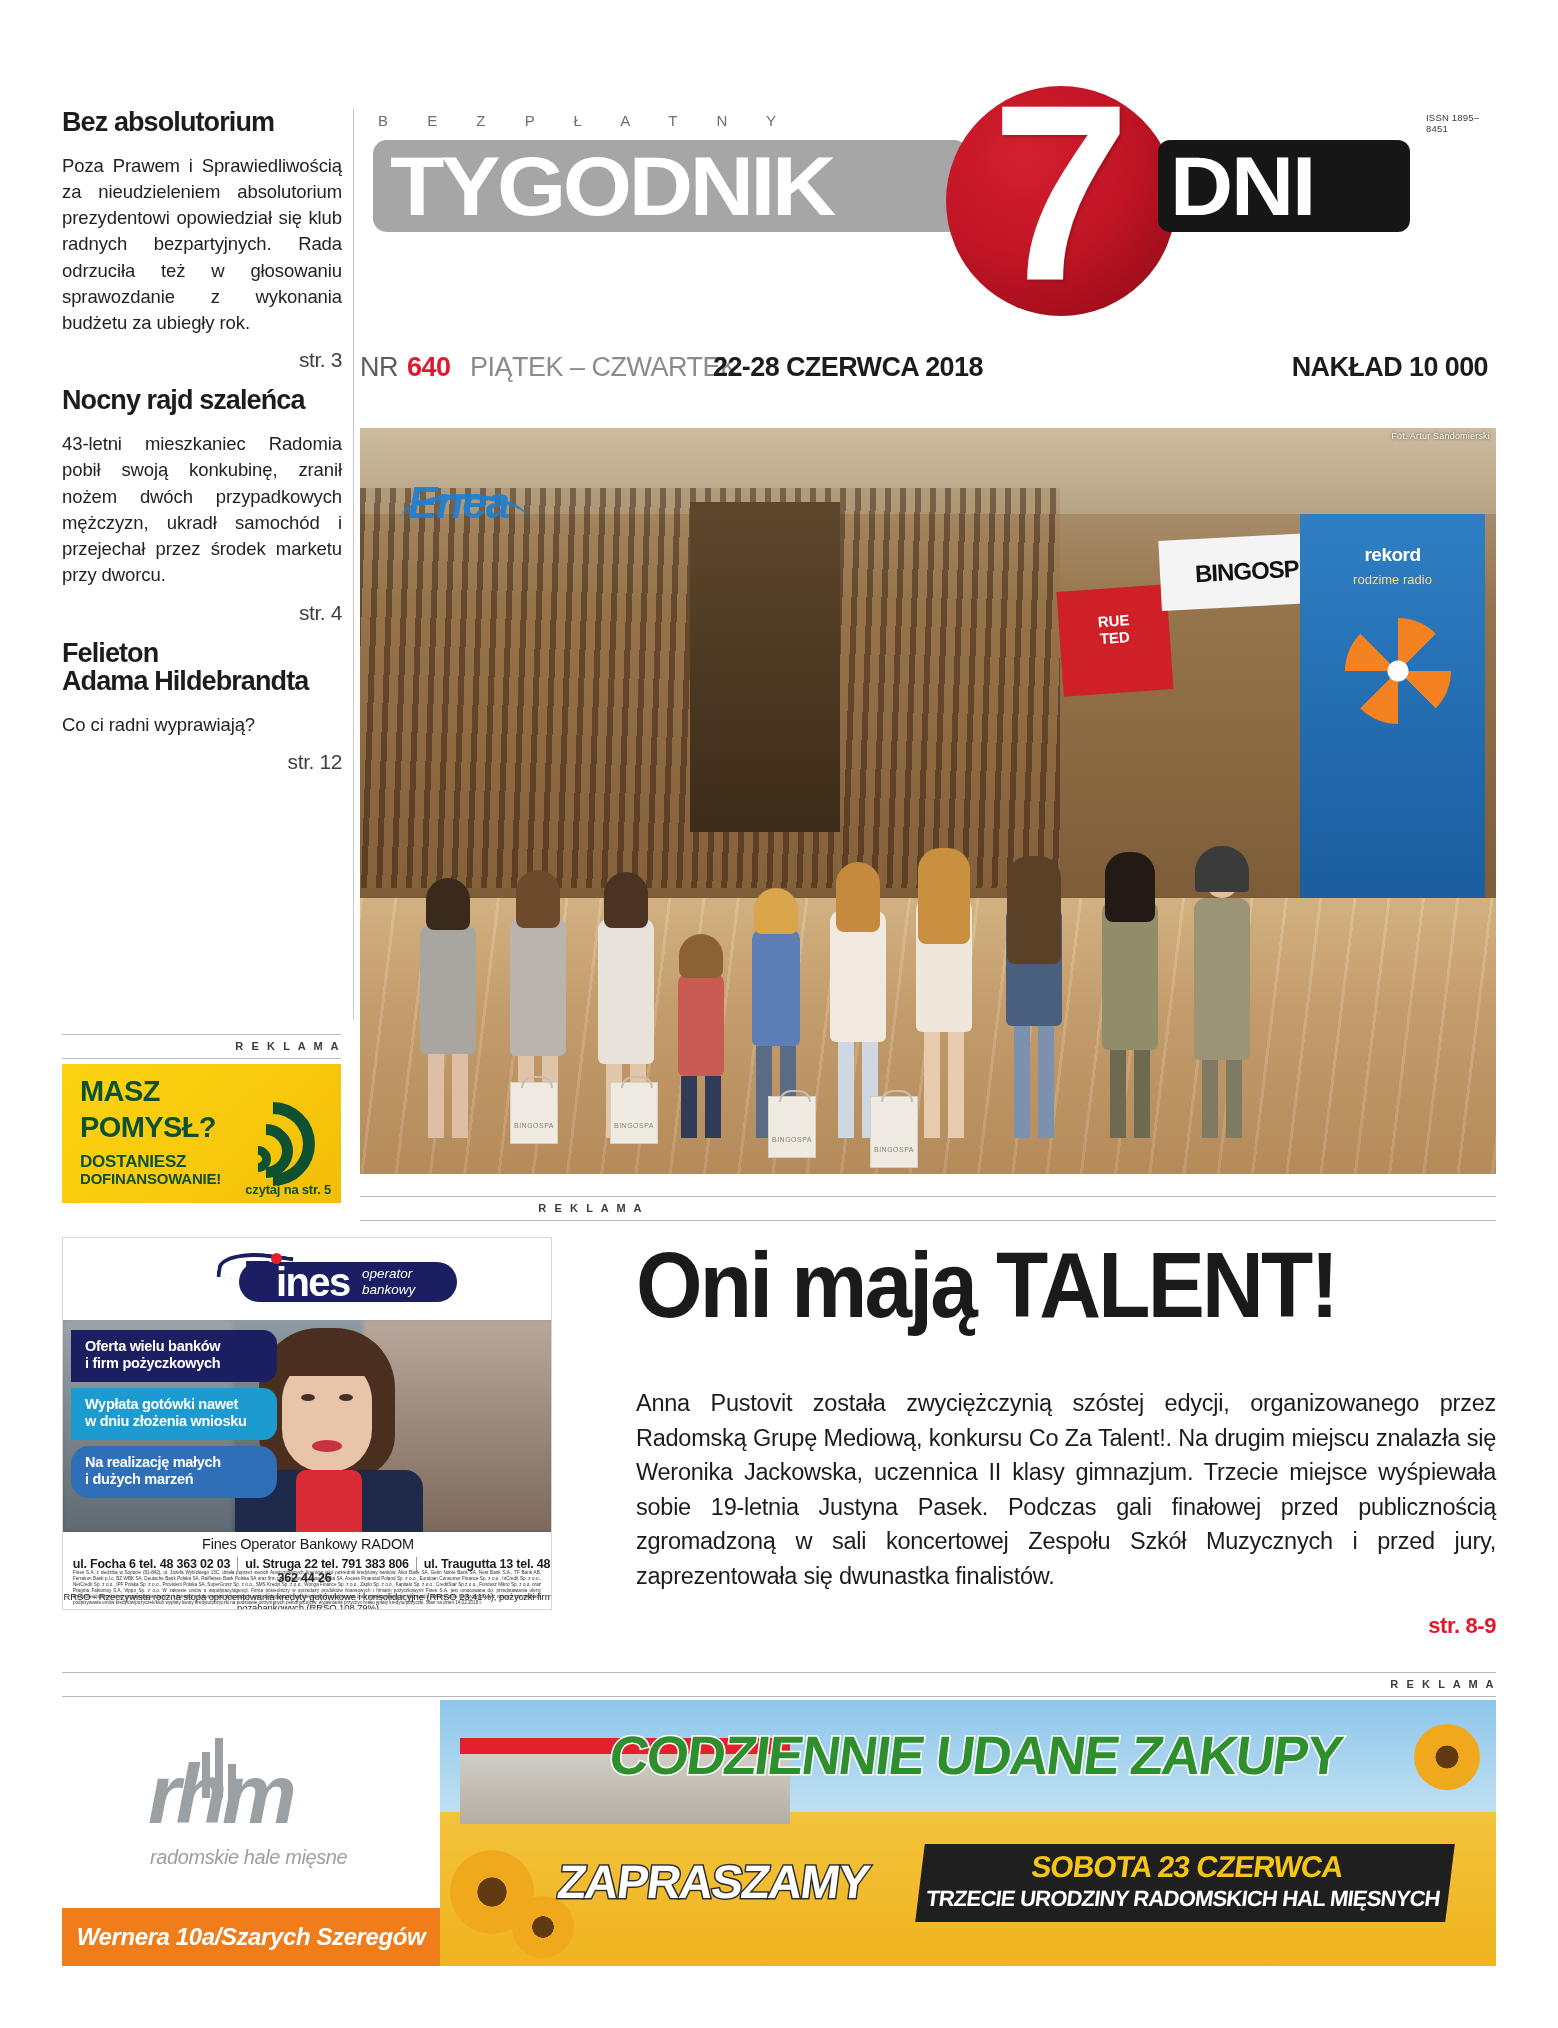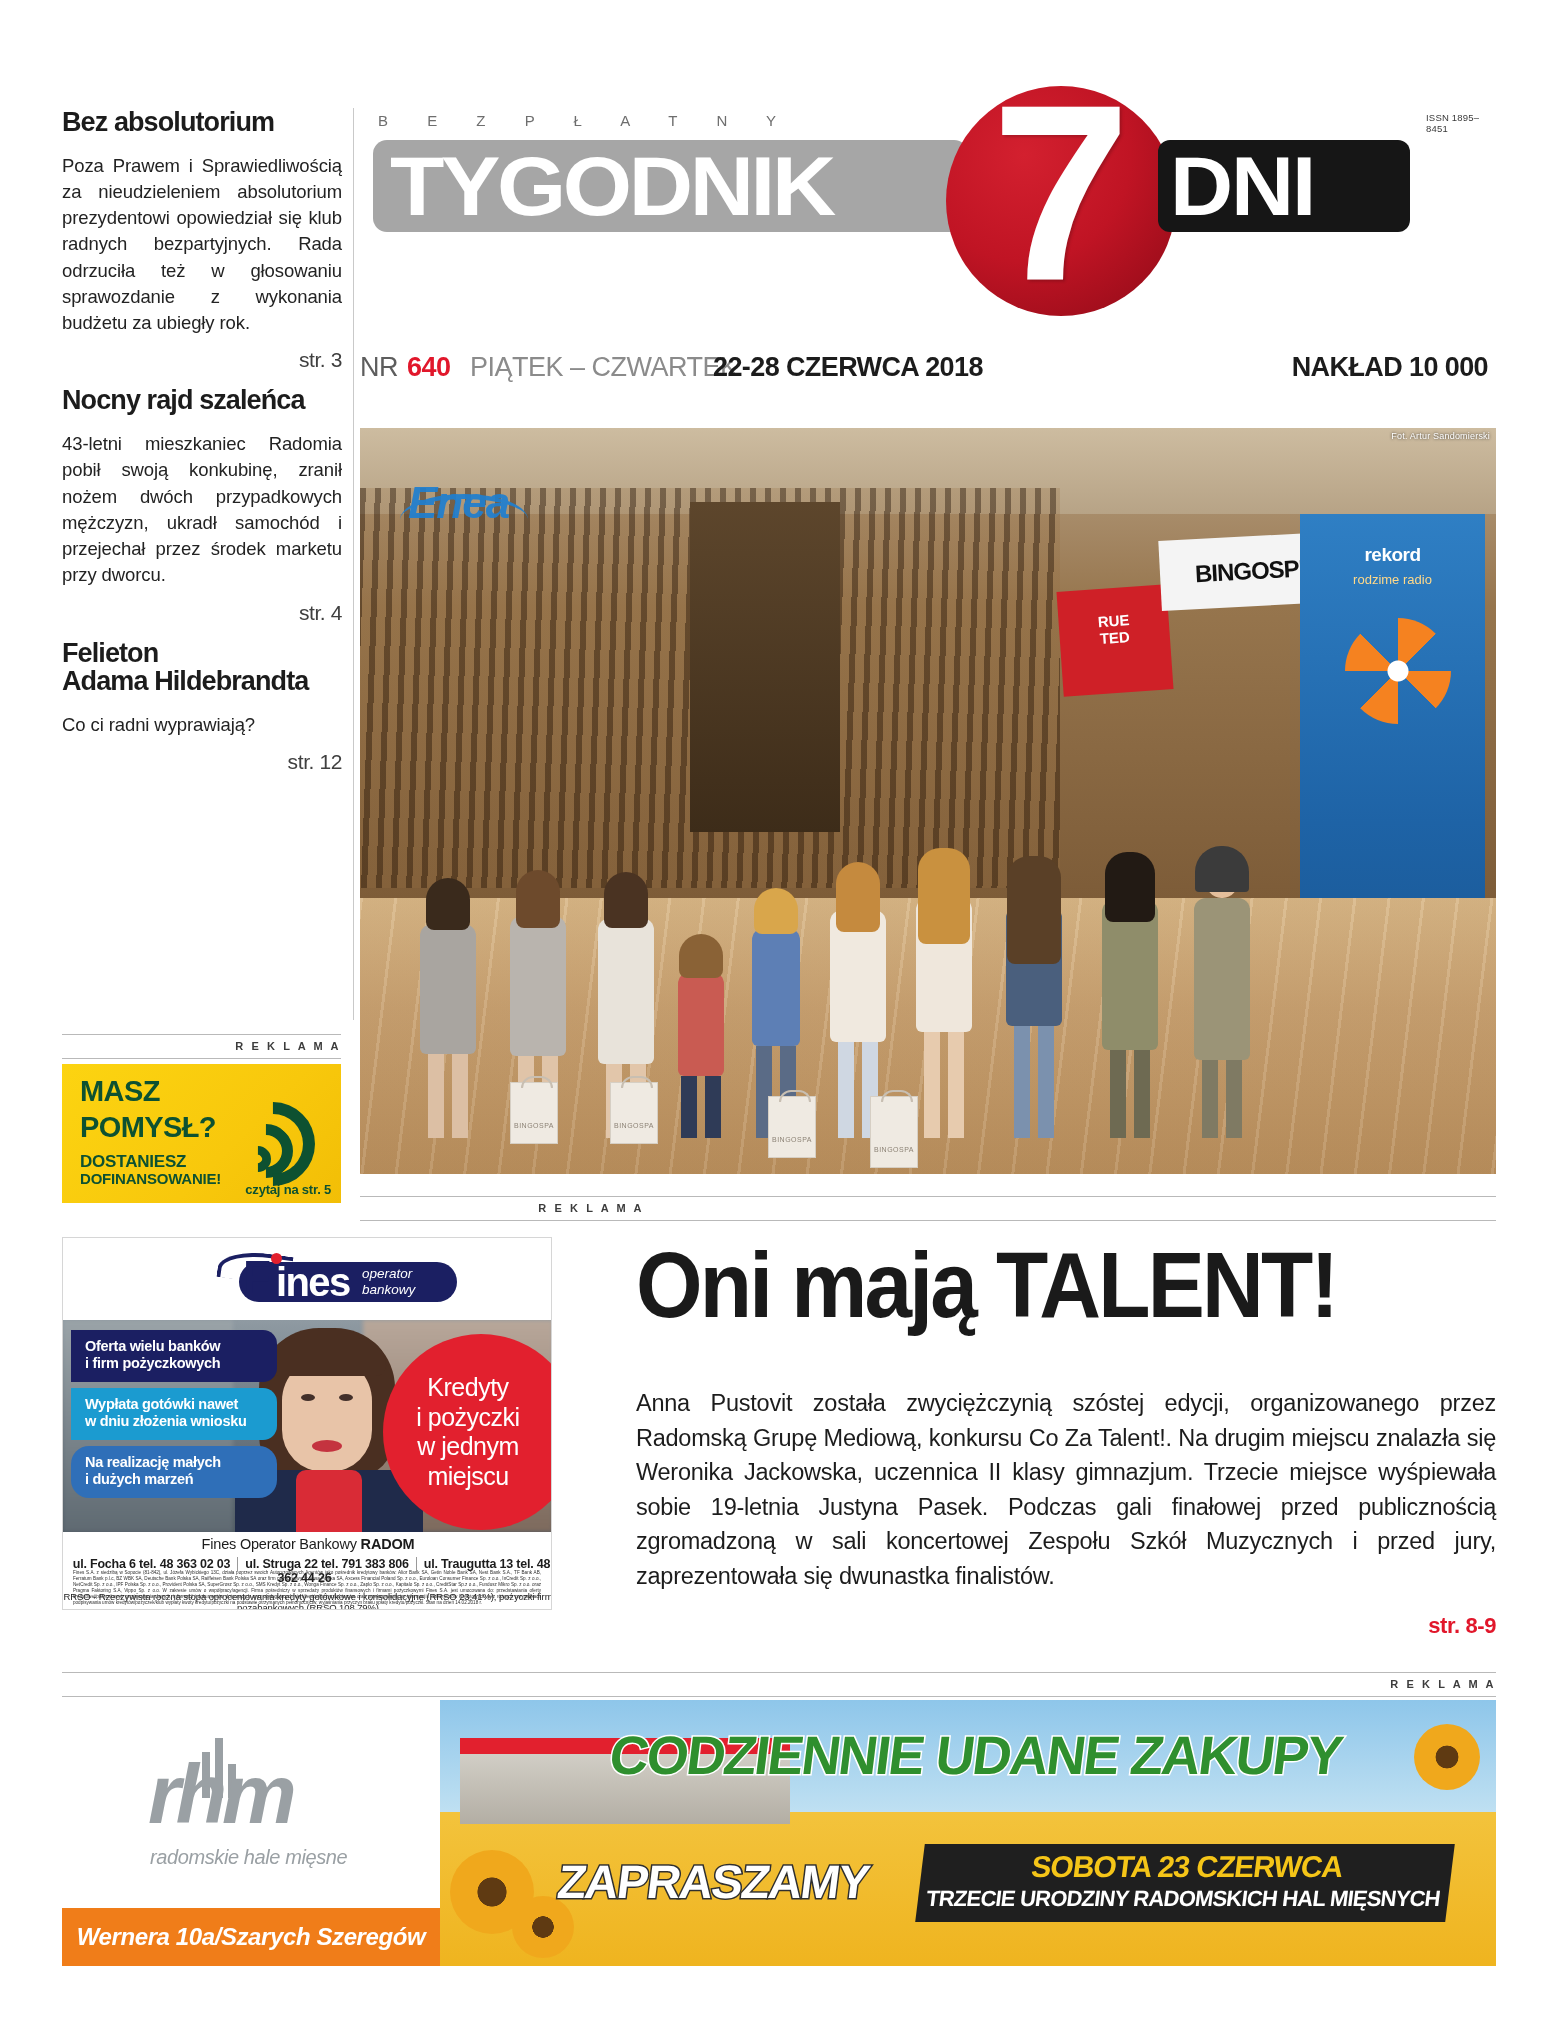--- a/index.html
+++ b/index.html
@@ -291,21 +291,21 @@
     border-radius:50%; background:#e2202e;
     display:flex; flex-direction:column; align-items:center; justify-content:center;
     color:#ffffff; font-size:25px; line-height:1.18; text-align:center;
     letter-spacing:-.5px; padding-right:26px;
   }
   .fines-contact {
     position:absolute; left:0; top:294px; width:490px;
     text-align:center;
   }
   .fc-title { font-size:14.5px; color:#1c1c1c; margin-top:4px; letter-spacing:-.2px; }
-  .fc-title b { font-weight:bold; }
+  .fc-title b { font-weight:normal; }
   .fc-row {
     font-size:12.5px; font-weight:bold; color:#1c1c1c; margin-top:5px; letter-spacing:-.2px;
   }
   .fc-row span { padding:0 7px; border-right:1px solid #9a9a9a; }
   .fc-row span:last-child { border-right:none; }
   .fc-rrso { font-size:9.5px; color:#1c1c1c; margin-top:6px; letter-spacing:-.1px; }
   .fines-legal {
     position:absolute; left:10px; right:10px; top:332px;
     font-size:4.6px; line-height:1.32; color:#2d2d2d; text-align:justify;
   }
@@ -636,24 +636,20 @@
         <div class="fp-scarf"></div>
     </div>
 
     <div class="bullet b1" style="white-space:pre-line">Oferta wielu banków
 i firm pożyczkowych</div>
     <div class="bullet b2" style="white-space:pre-line">Wypłata gotówki nawet
 w dniu złożenia wniosku</div>
     <div class="bullet b3" style="white-space:pre-line">Na realizację małych
 i dużych marzeń</div>
 
-    <div class="fines-circle" style="white-space:pre-line">Kredyty
-i pożyczki
-w jednym
-miejscu</div>
 
     <div class="fines-contact">
       <div class="fc-title">
         <span>Fines Operator Bankowy </span><b>RADOM</b>
       </div>
       <div class="fc-row">
         <span>ul. Focha 6   tel. 48 363 02 03</span><span>ul. Struga 22   tel. 791 383 806</span><span>ul. Traugutta 13  tel. 48 362 44 26</span>
       </div>
       <div class="fc-rrso">RRSO - Rzeczywista roczna stopa oprocentowania   kredyty gotówkowe i konsolidacyjne (RRSO 23,41%), pożyczki firm pozabankowych (RRSO 108,79%)</div>
     </div>

